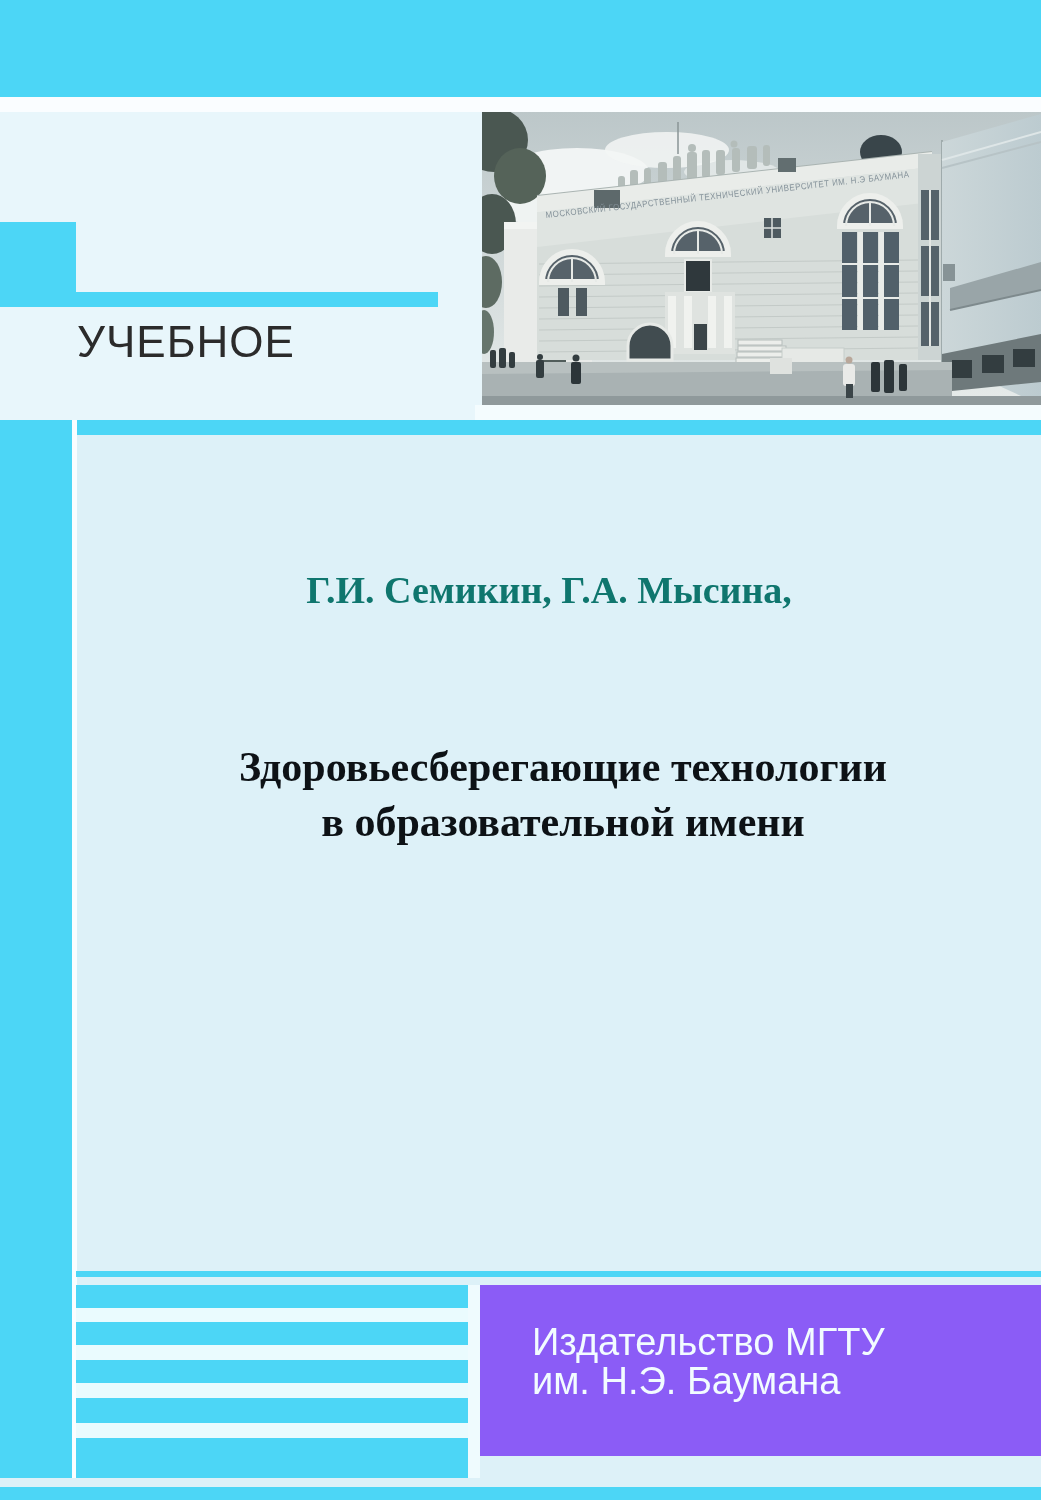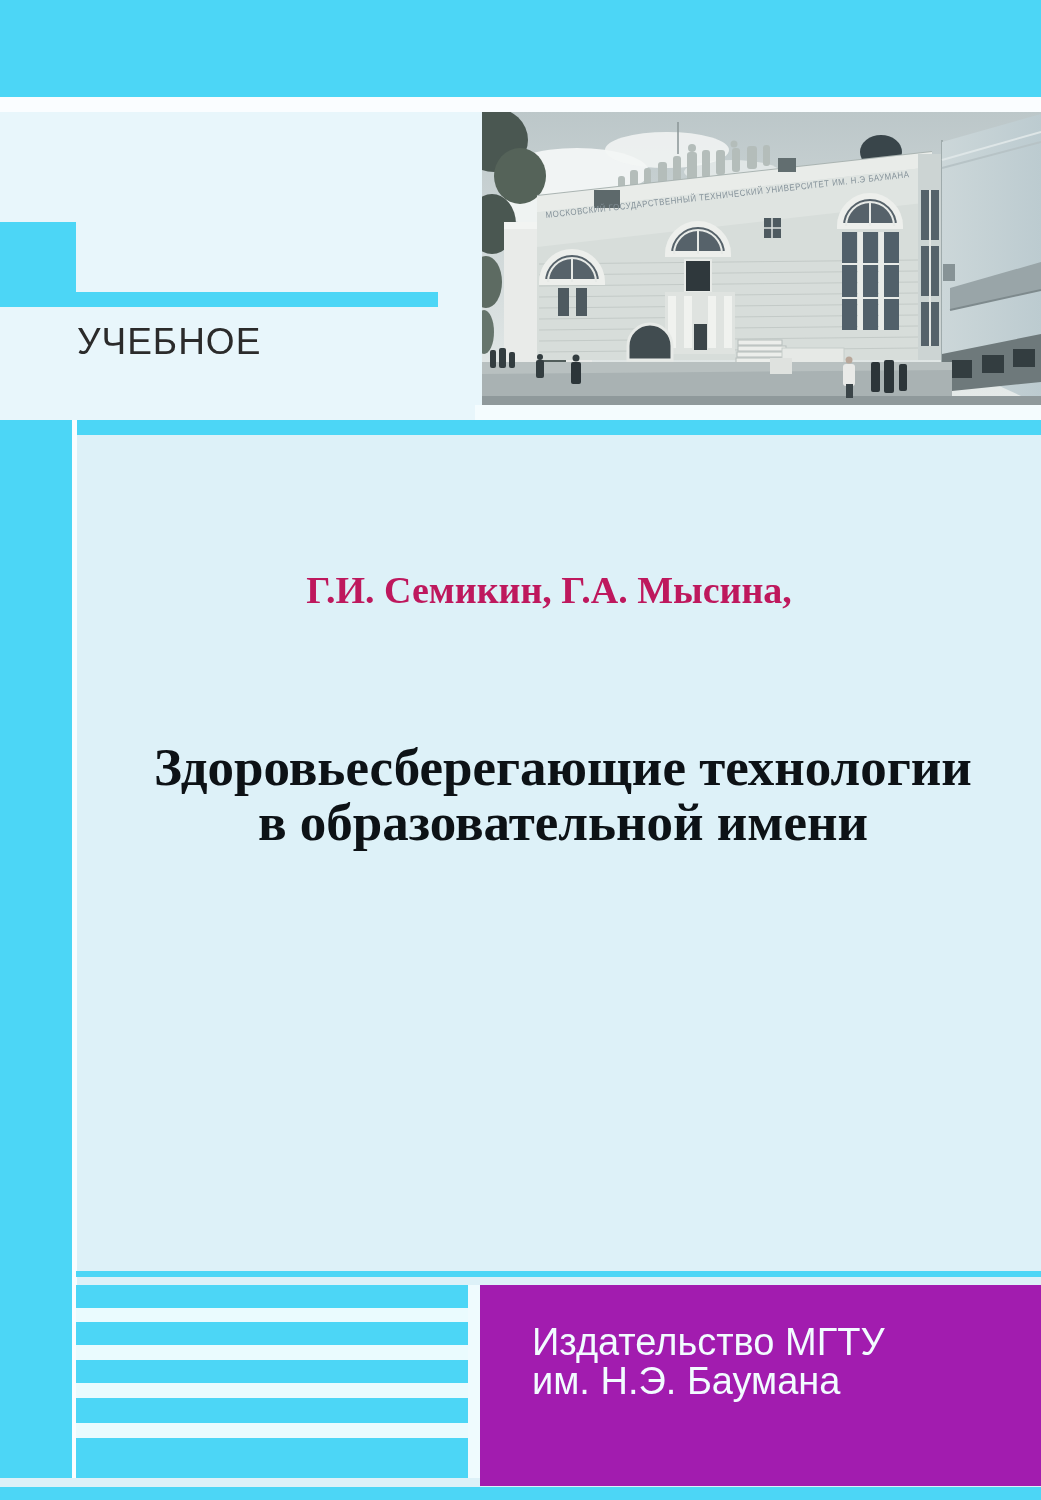--- a/index.html
+++ b/index.html
@@ -9,45 +9,45 @@
   }
   .abs{position:absolute;}
   
   #top-band{left:0;top:0;width:1041px;height:97px;background:#4cd6f6;}
   #top-white-strip{left:0;top:97px;width:1041px;height:15px;background:#fafdff;}
   #top-section-bg{left:0;top:112px;width:1041px;height:308px;background:#e8f6fb;}
   #university-name{left:77px;top:113px;width:420px;color:#2e2e2e;
     font-size:28px;line-height:33px;font-weight:400;}
   #accent-square{left:0;top:222px;width:76px;height:85px;background:#4cd6f6;}
   #accent-bar{left:76px;top:292px;width:362px;height:15px;background:#4cd6f6;}
-  #series-label{left:77px;top:322px;color:#2b2b2b;font-size:37px;line-height:40px;
+  #series-label{left:77px;top:322px;color:#2b2b2b;font-size:44px;line-height:40px;
     letter-spacing:1px;font-weight:400;}
   
   #photo{left:482px;top:112px;width:559px;height:293px;background:#cfd8d9;}
   #photo svg{display:block;width:559px;height:293px;}
   #photo-lower-white{left:475px;top:405px;width:566px;height:15px;background:#f4fcfe;}
   
   #divider-band{left:0;top:420px;width:1041px;height:15px;background:#4cd6f6;}
   #left-column{left:0;top:420px;width:72px;height:1058px;background:#4cd6f6;
     border-right:5px solid #fafdff;}
-  #authors-block{left:77px;top:567px;right:20px;text-align:center;color:#be185d;
+  #authors-block{left:77px;top:567px;right:20px;text-align:center;color:#0f766e;
     font-family:"Liberation Serif",serif;font-weight:700;font-size:38px;line-height:47px;}
   #title-block{left:77px;top:740px;right:20px;text-align:center;color:#0d1216;
-    font-family:"Liberation Serif",serif;font-weight:700;font-size:53px;line-height:55px;padding-left:28px;}
+    font-family:"Liberation Serif",serif;font-weight:700;font-size:42px;line-height:55px;padding-left:28px;}
   
   #thin-stripe{left:76px;top:1271px;width:965px;height:6px;background:#4cd6f6;}
   #stripes-block{left:76px;top:1285px;width:392px;height:193px;background:#eafbfe;}
   .stripe{position:absolute;left:0;width:392px;background:#4cd6f6;}
   #stripe-1{top:0;height:23px;}
   #stripe-2{top:37px;height:23px;}
   #stripe-3{top:75px;height:23px;}
   #stripe-4{top:113px;height:25px;}
   #stripe-5{top:153px;height:40px;}
   #stripes-gap{left:468px;top:1285px;width:12px;height:193px;background:#effbfe;}
-  #publisher-block{left:480px;top:1285px;width:561px;height:201px;background:#a21caf;
+  #publisher-block{left:480px;top:1285px;width:561px;height:171px;background:#8b5cf6;
     box-sizing:border-box;padding:38px 0 0 52px;color:#f2fcff;
     font-size:38px;line-height:39px;}
   #bottom-strip{left:0;top:1487px;width:1041px;height:13px;background:#4cd6f6;}
 </style>
 </head>
 <body>
 
 <div id="page">
 
   <div class="abs" id="top-band"></div>

